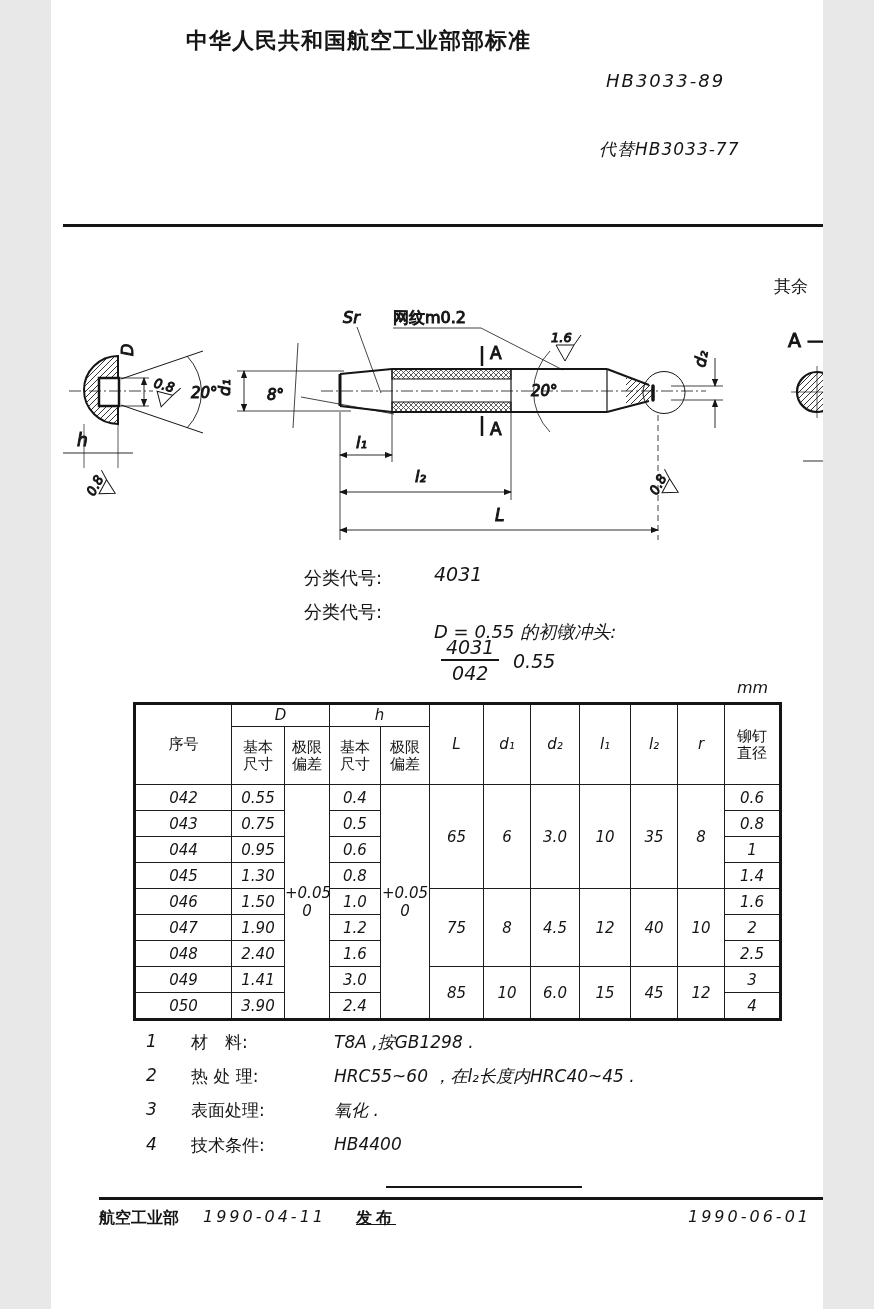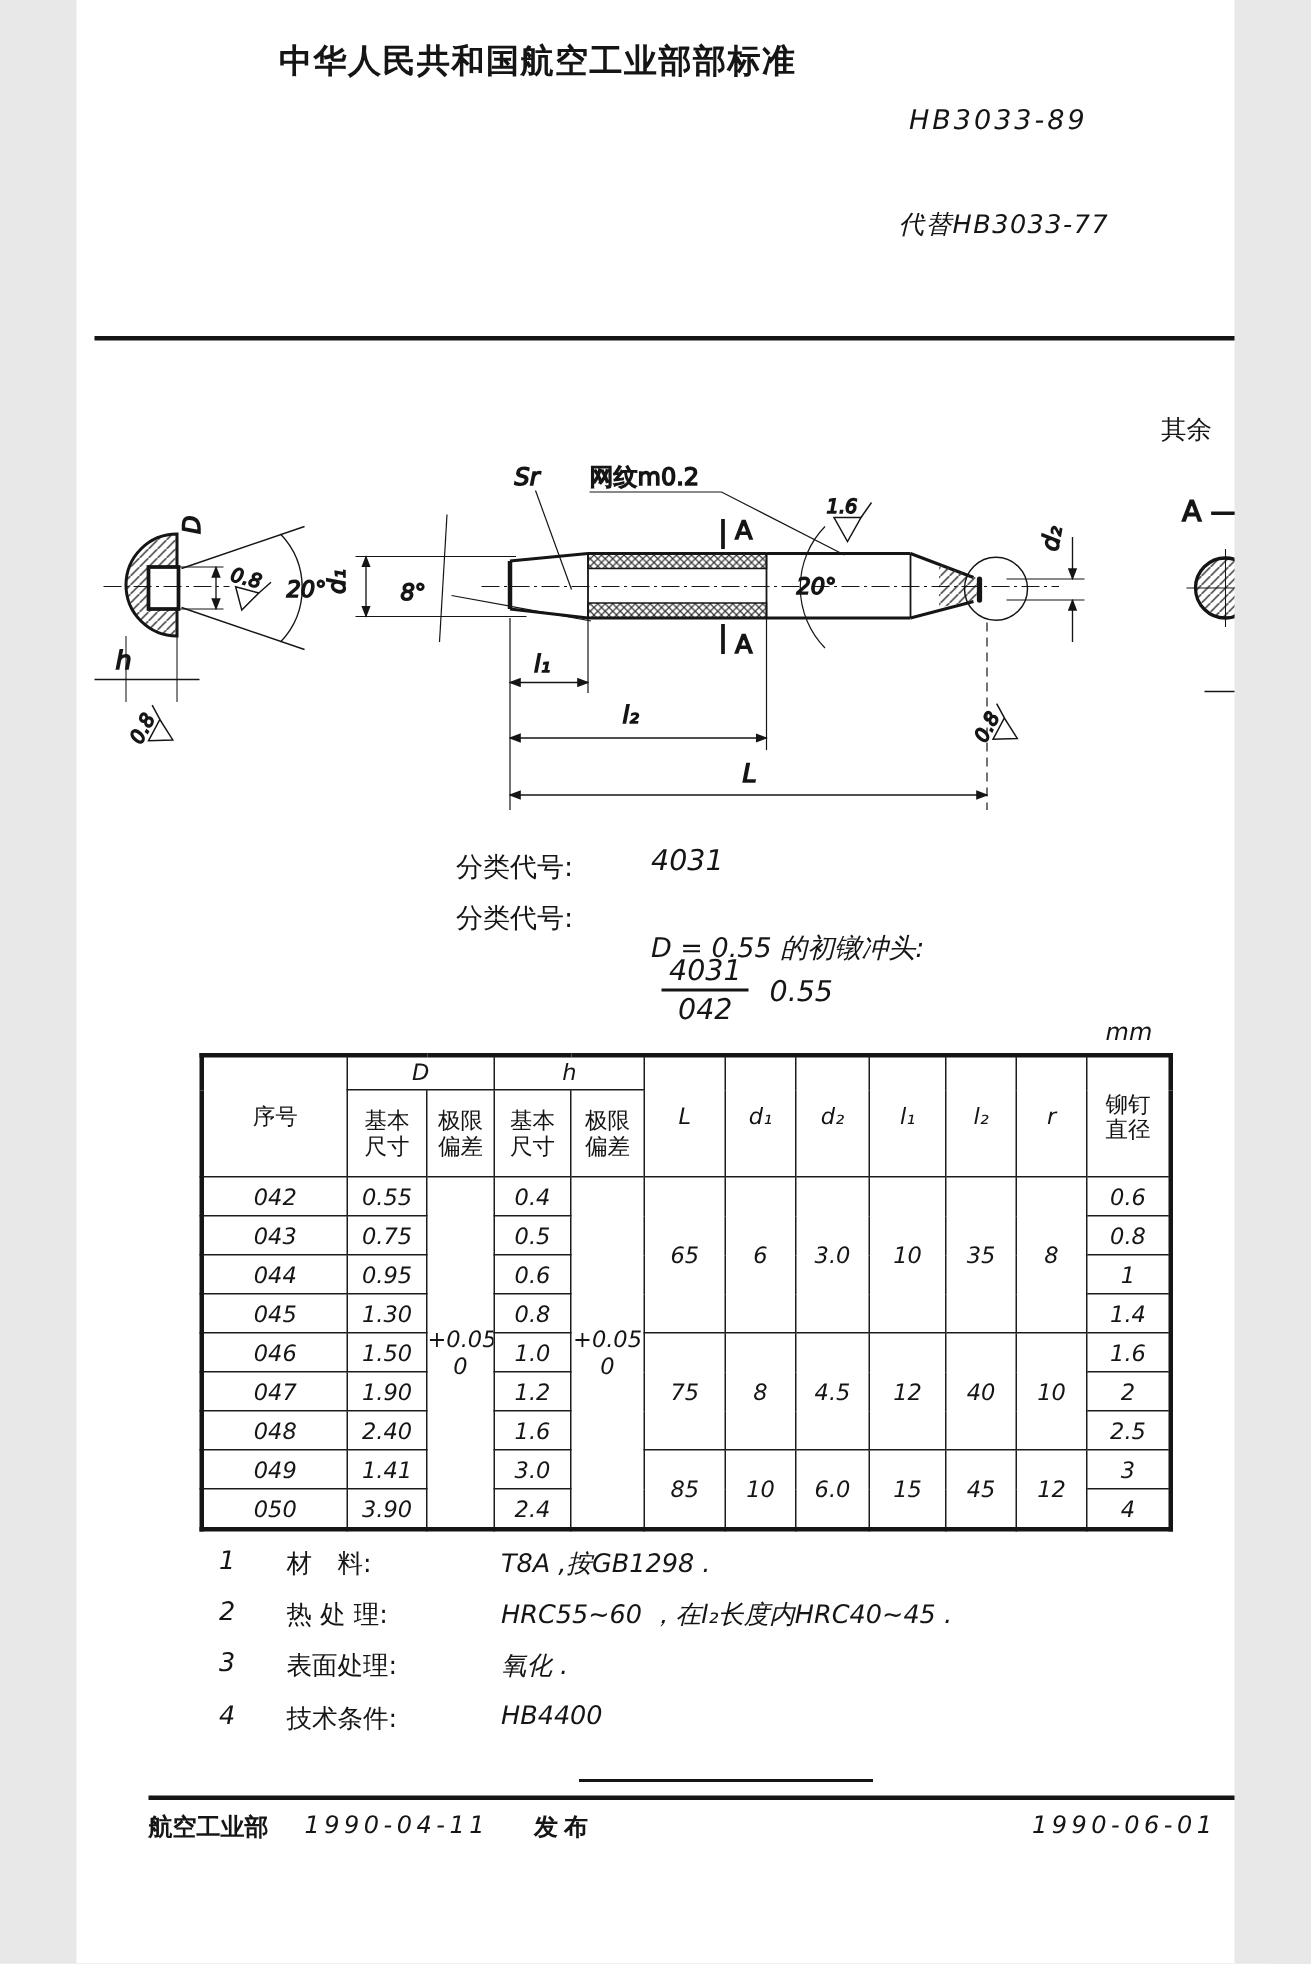--- a/index.html
+++ b/index.html
@@ -325,17 +325,17 @@
   <div class="abs note-line" style="left:0; top:1134px; width:874px; font-size:17px;">
     <span class="abs hand" style="left:95px;">4</span>
     <span class="abs" style="left:140px;">技术条件:</span>
     <span class="abs hand" style="left:283px;">HB4400</span>
   </div>
 
   <div class="abs rule" style="left:335px; top:1186px; width:196px; height:2px;"></div>
   <div class="abs rule" style="left:48px; top:1197px; width:808px; height:3px;"></div>
   <div class="abs cjk-bold" style="left:48px; top:1208px; font-size:16px;font-family:Liberation Serif, serif;">航空工业部</div>
   <div class="abs hand" style="left:152px; top:1207px; font-size:16px; letter-spacing:3px;">1990-04-11</div>
-  <div class="abs cjk-bold" style="left:305px; top:1208px; font-size:16px; letter-spacing:4px;">发布</div>
+  <div class="abs cjk-bold" style="left:305px; top:1208px; font-size:16px; letter-spacing:4px;text-decoration:underline;">发布</div>
   <div class="abs hand" style="left:637px; top:1207px; font-size:16px; letter-spacing:3px;">1990-06-01</div>
   <div class="abs cjk-bold" style="left:798px; top:1208px; font-size:16px; letter-spacing:2px;">实施</div>
 
 </div>
 
 </body></html>

